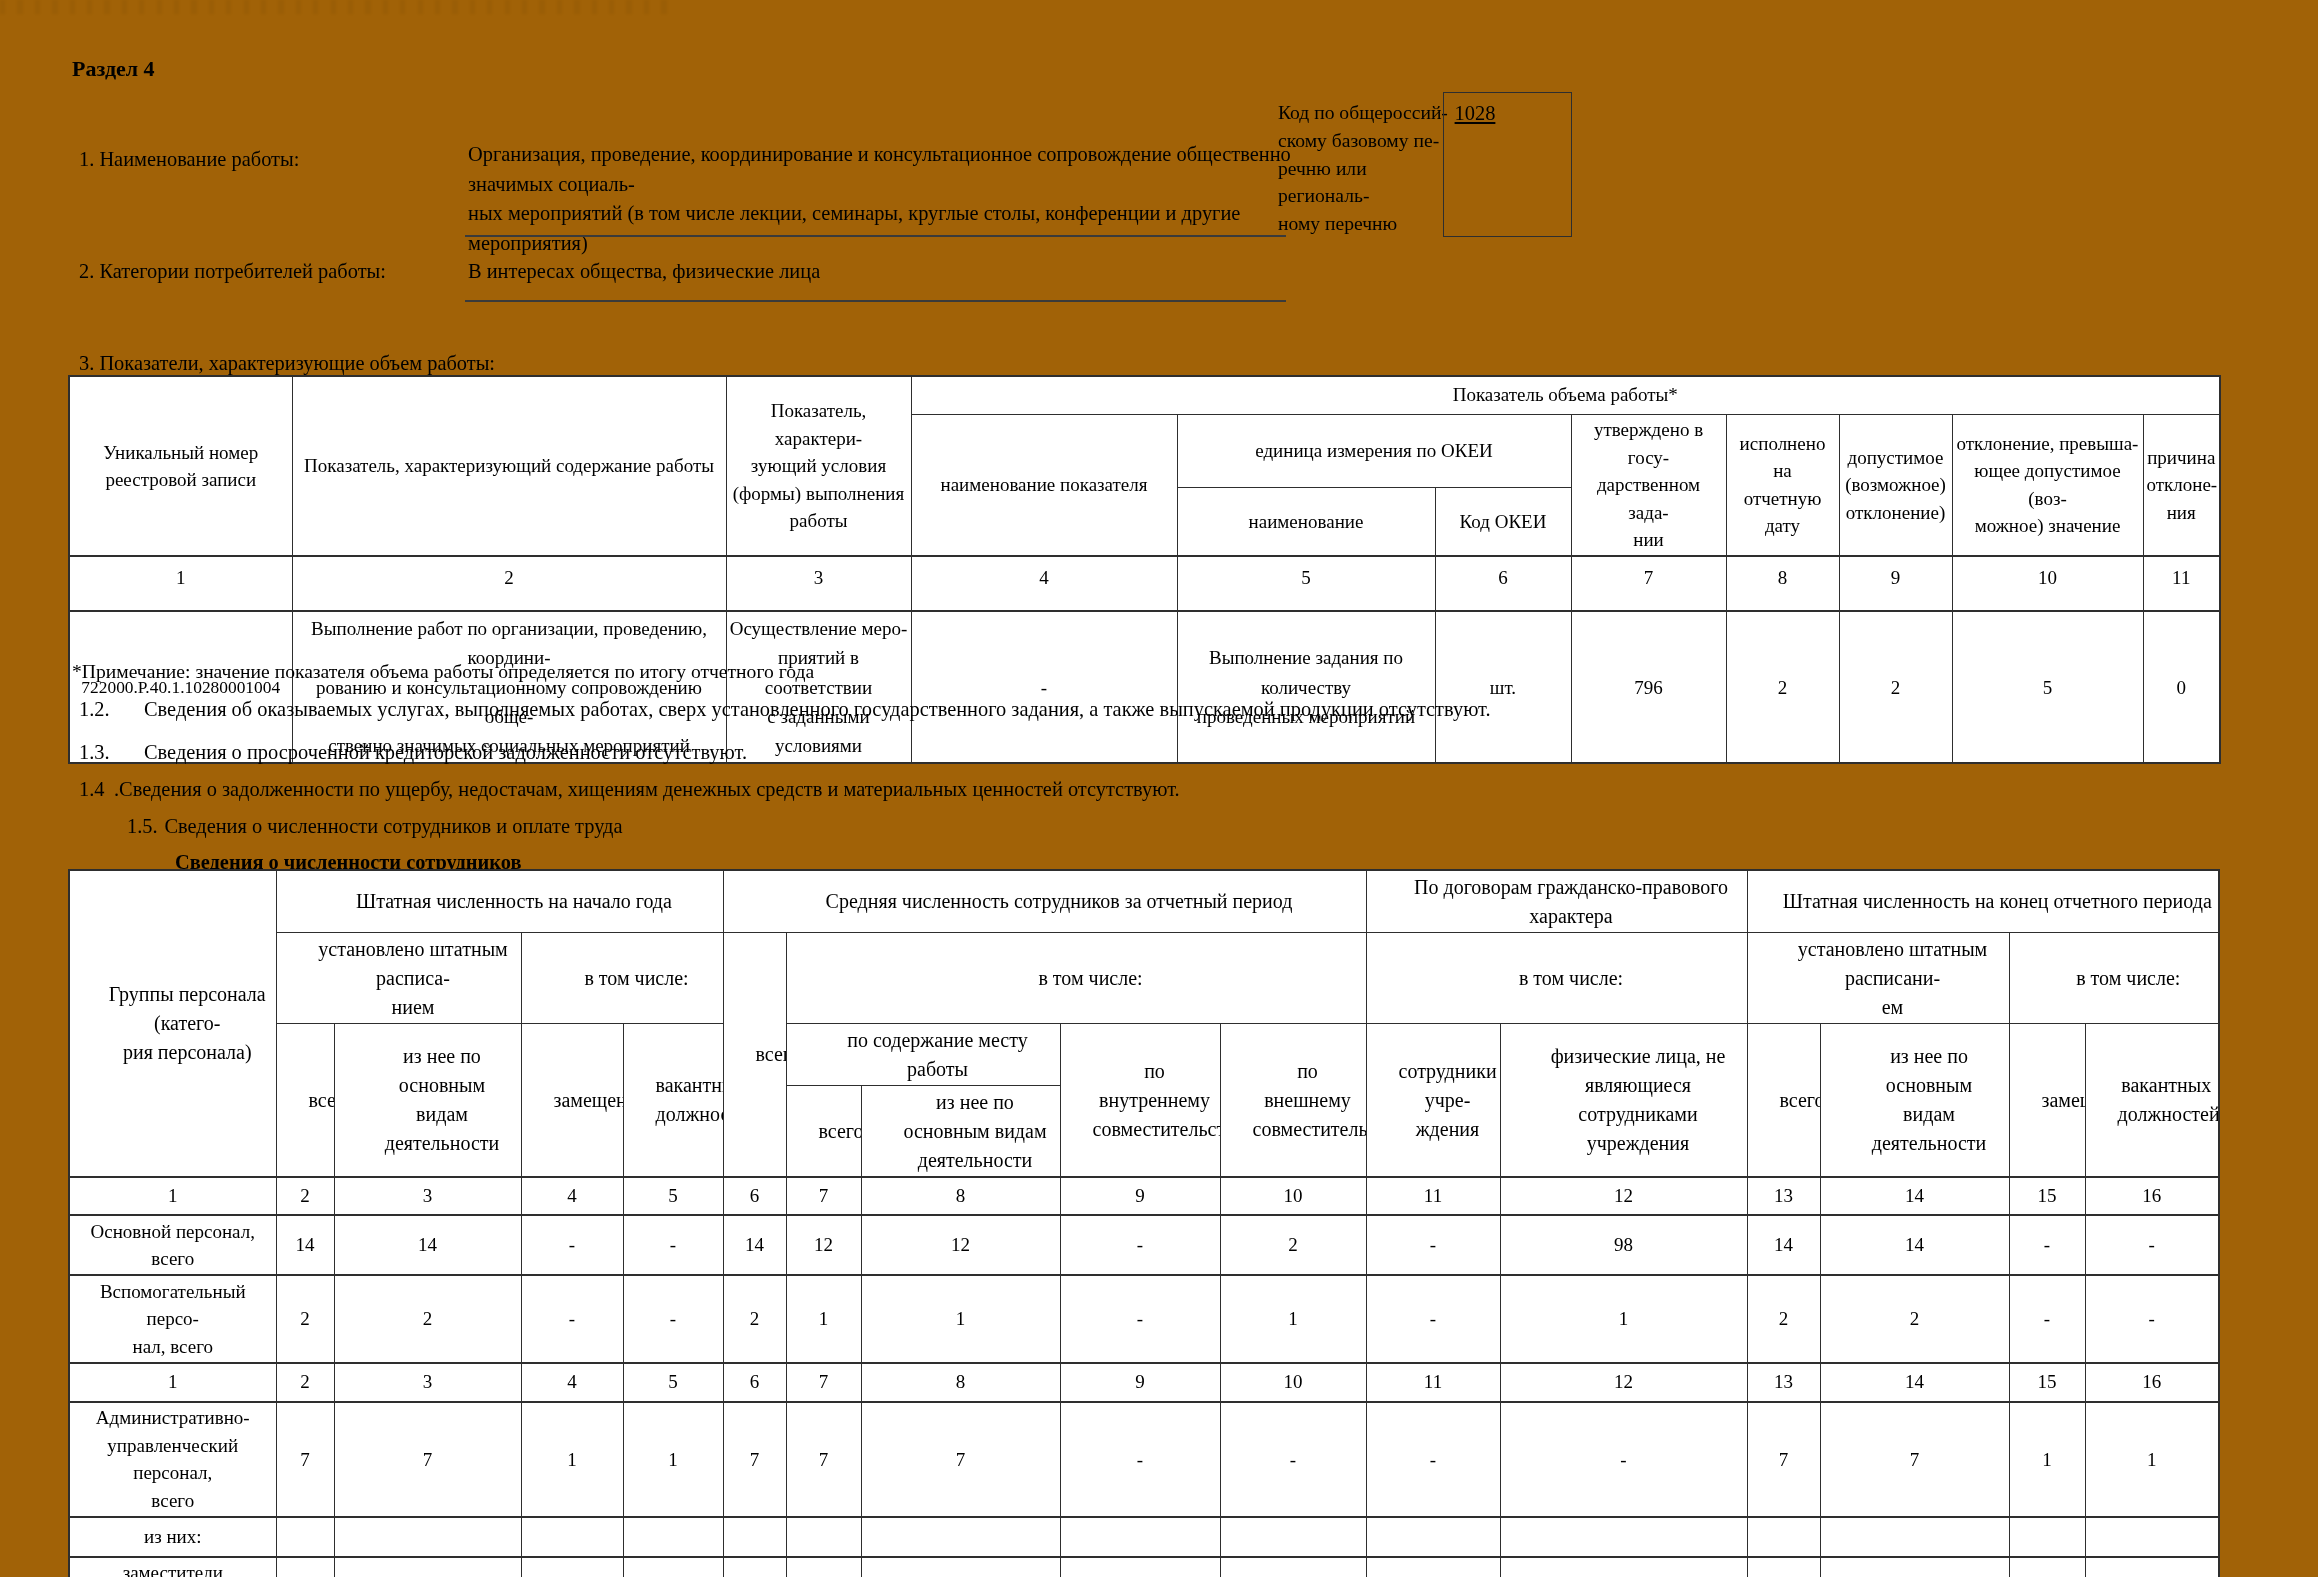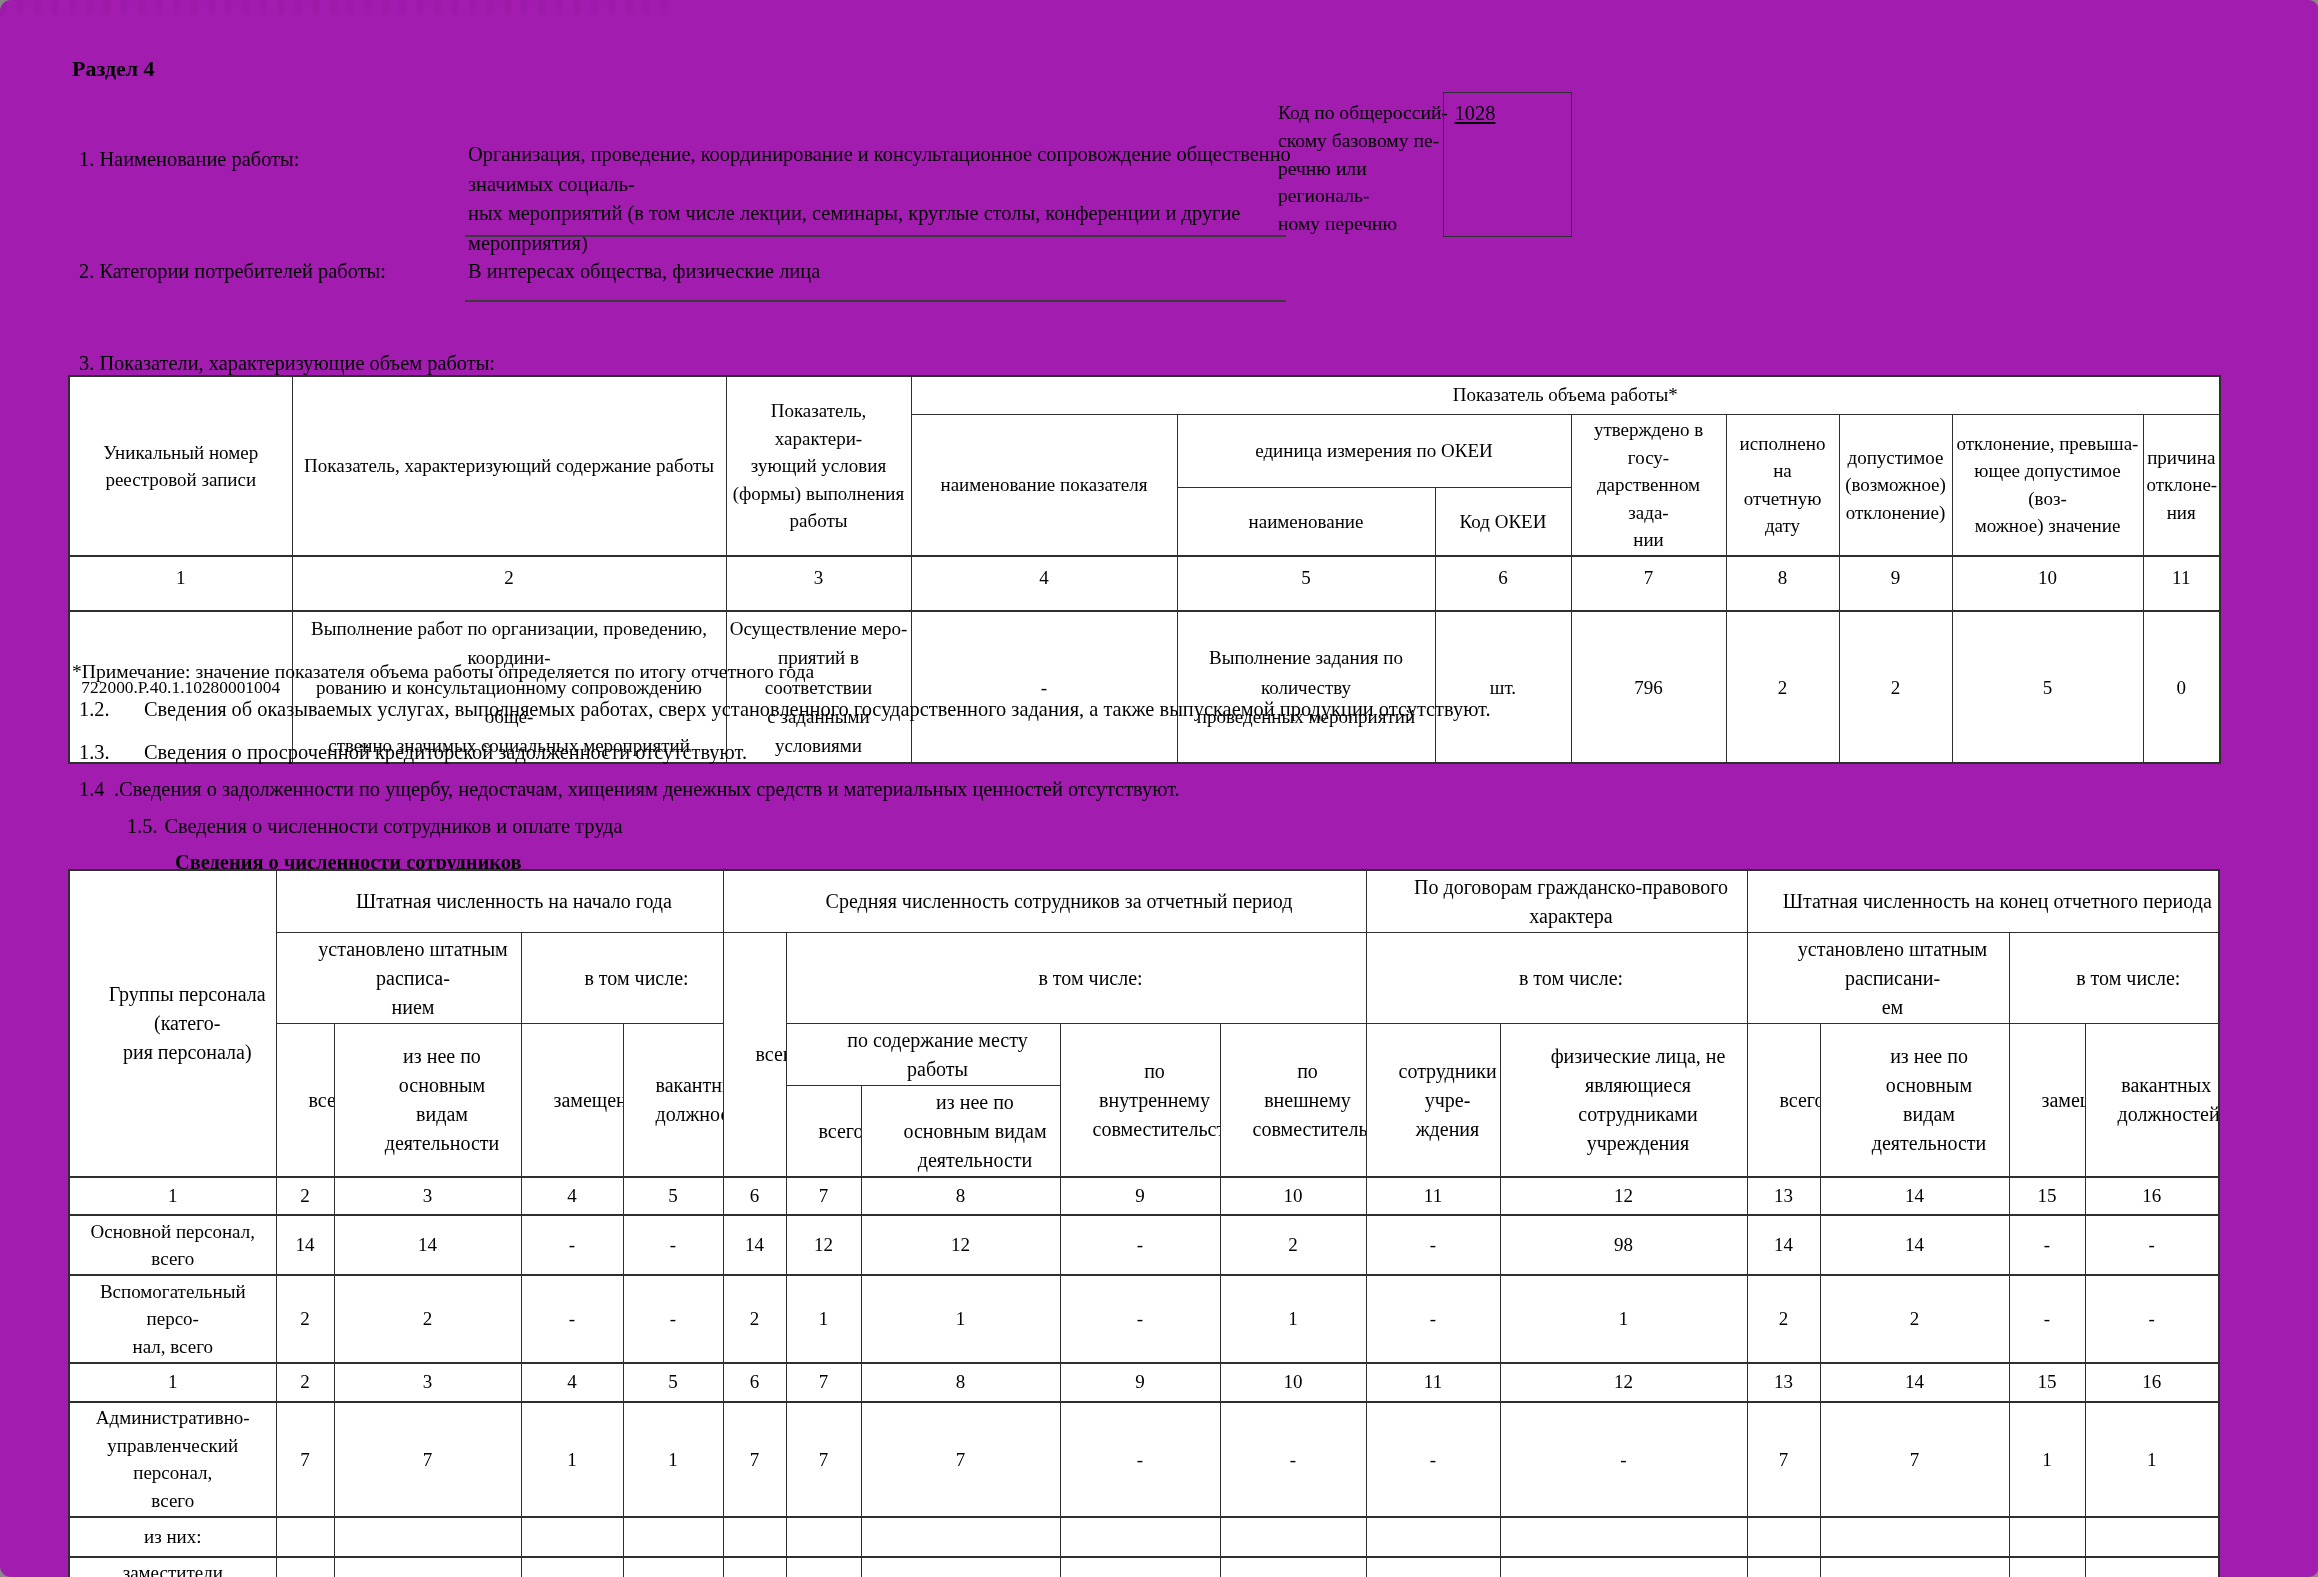--- a/index.html
+++ b/index.html
@@ -1,20 +1,19 @@
 <!DOCTYPE html>
 <html lang="ru" style="font-size:12px"><head>
 <meta charset="utf-8">
 <style>
   html,body{margin:0;padding:0;background:#888;}
   .page{
-    position:relative;width:2319px;height:1577px;background:#a21caf;
+    position:relative;width:2319px;height:1577px;background:#a16207;
     font-family:"Liberation Serif","DejaVu Serif",serif;color:#000;
     overflow:hidden;
-    border-radius:11px;
   }
   .abs{position:absolute;}
   .pre{white-space:pre-line;}
   .b{font-weight:bold;}
   .txt{font-size:20.4px;line-height:1.45;}
 
   
   .section-title{left:72px;top:56px;font-size:22px;}
   .f1-label{left:79px;top:145px;}
   .f1-value{left:468px;top:140px;width:826px;}

